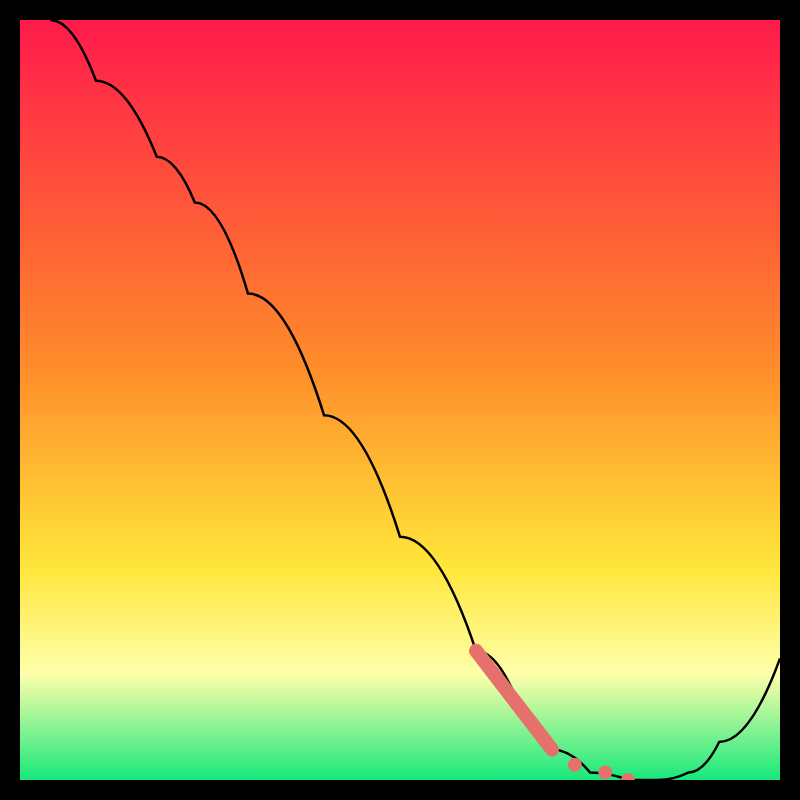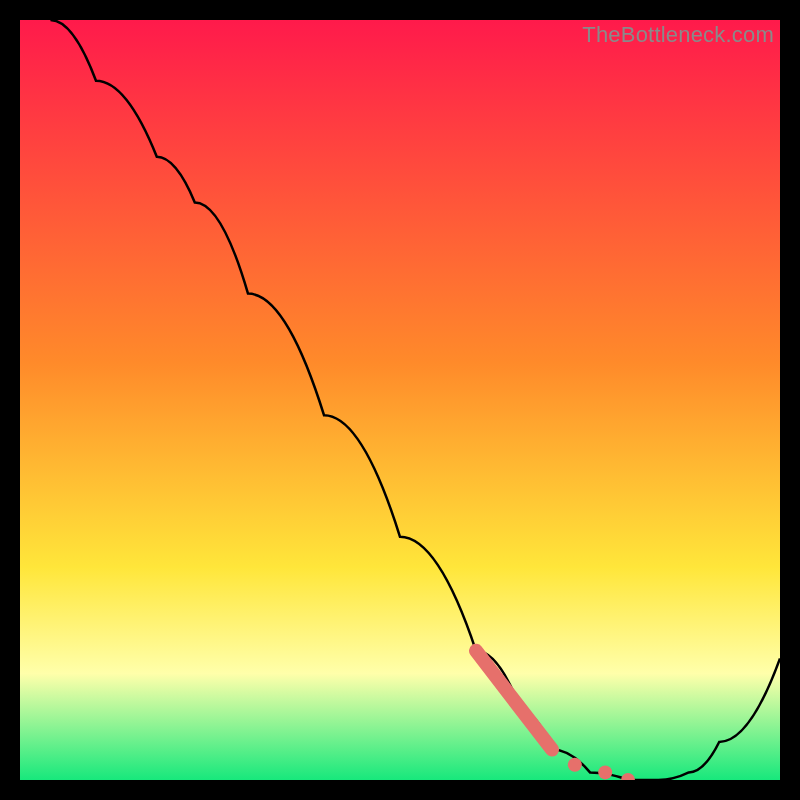--- a/index.html
+++ b/index.html
@@ -35,21 +35,20 @@
     font-weight: 500;
     letter-spacing: 0.2px;
     z-index: 50;
   }
   svg { display: block; }
 </style>
 </head>
 <body>
 
 <div class="frame">
-  <div class="watermark">TheBottleneck.com</div>
 
   <svg class="plot-area" viewBox="0 0 760 760">
     <defs>
       <linearGradient id="bg-grad" x1="0" y1="0" x2="0" y2="1">
         <stop offset="0%" stop-color="#ff1a4b"></stop>
         <stop offset="45%" stop-color="#ff8a2a"></stop>
         <stop offset="72%" stop-color="#ffe63a"></stop>
         <stop offset="86%" stop-color="#ffffaa"></stop>
         <stop offset="100%" stop-color="#17e87c"></stop>
       </linearGradient>

